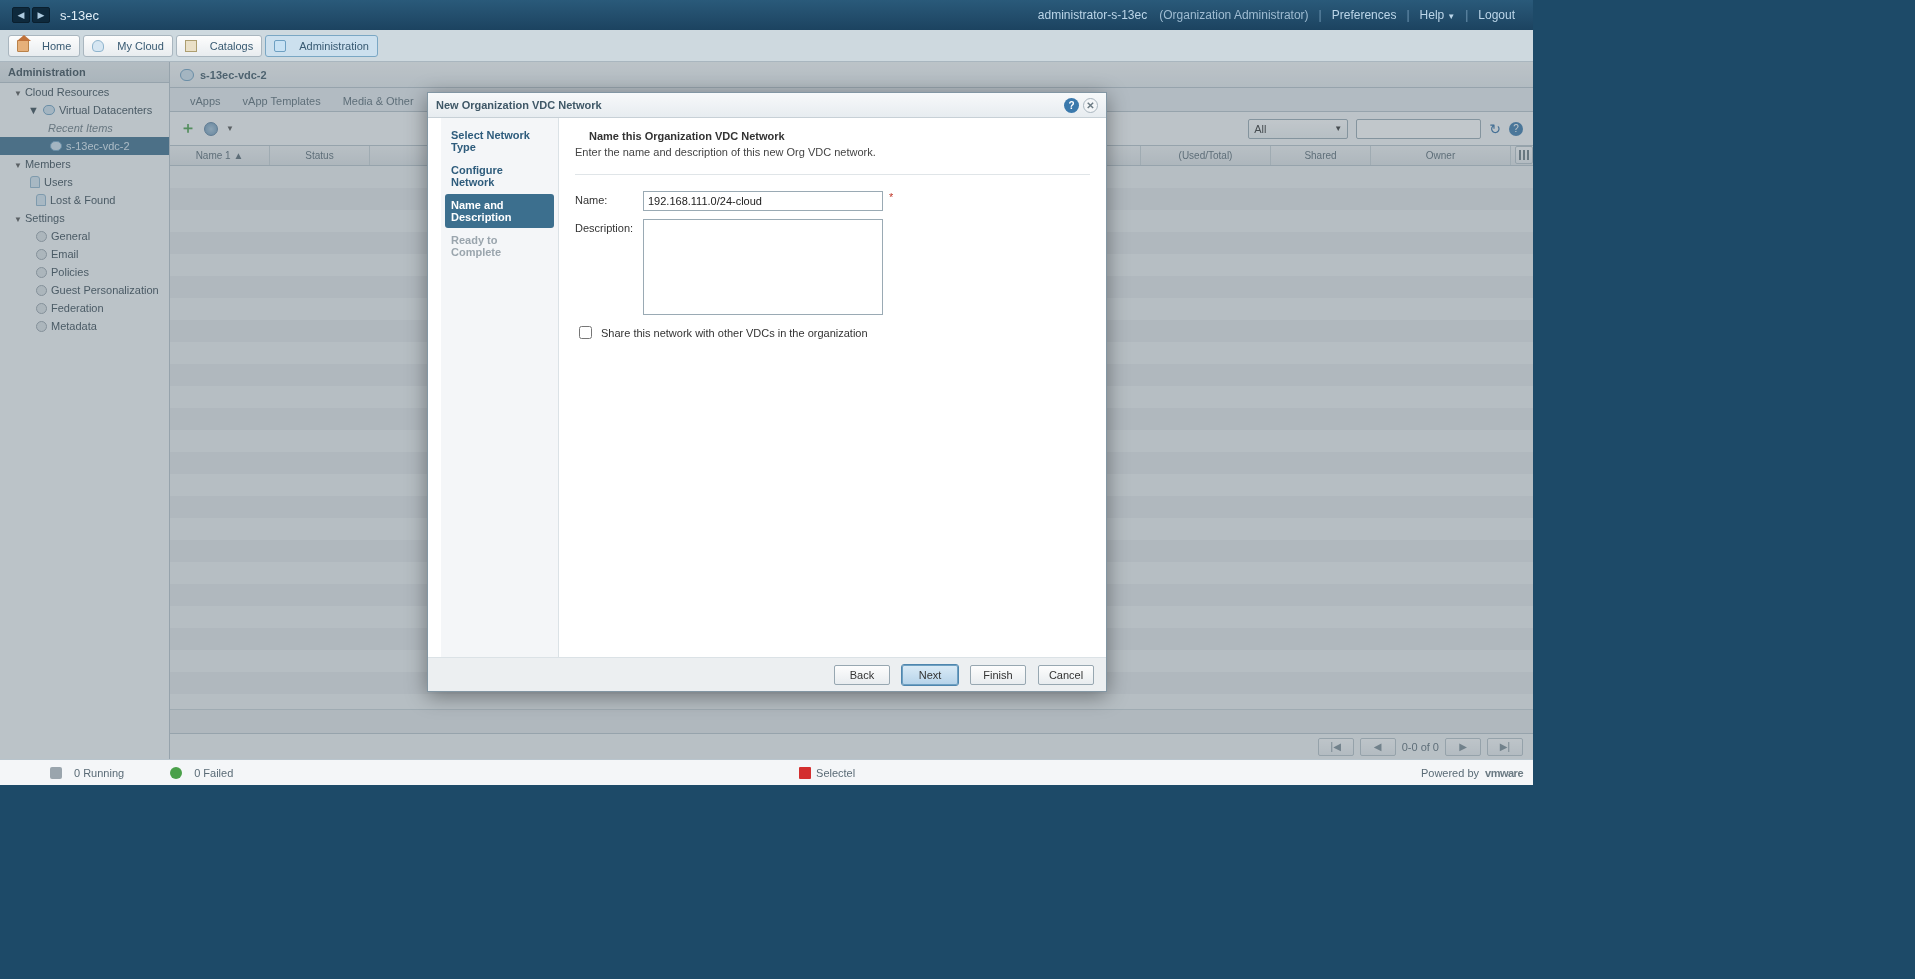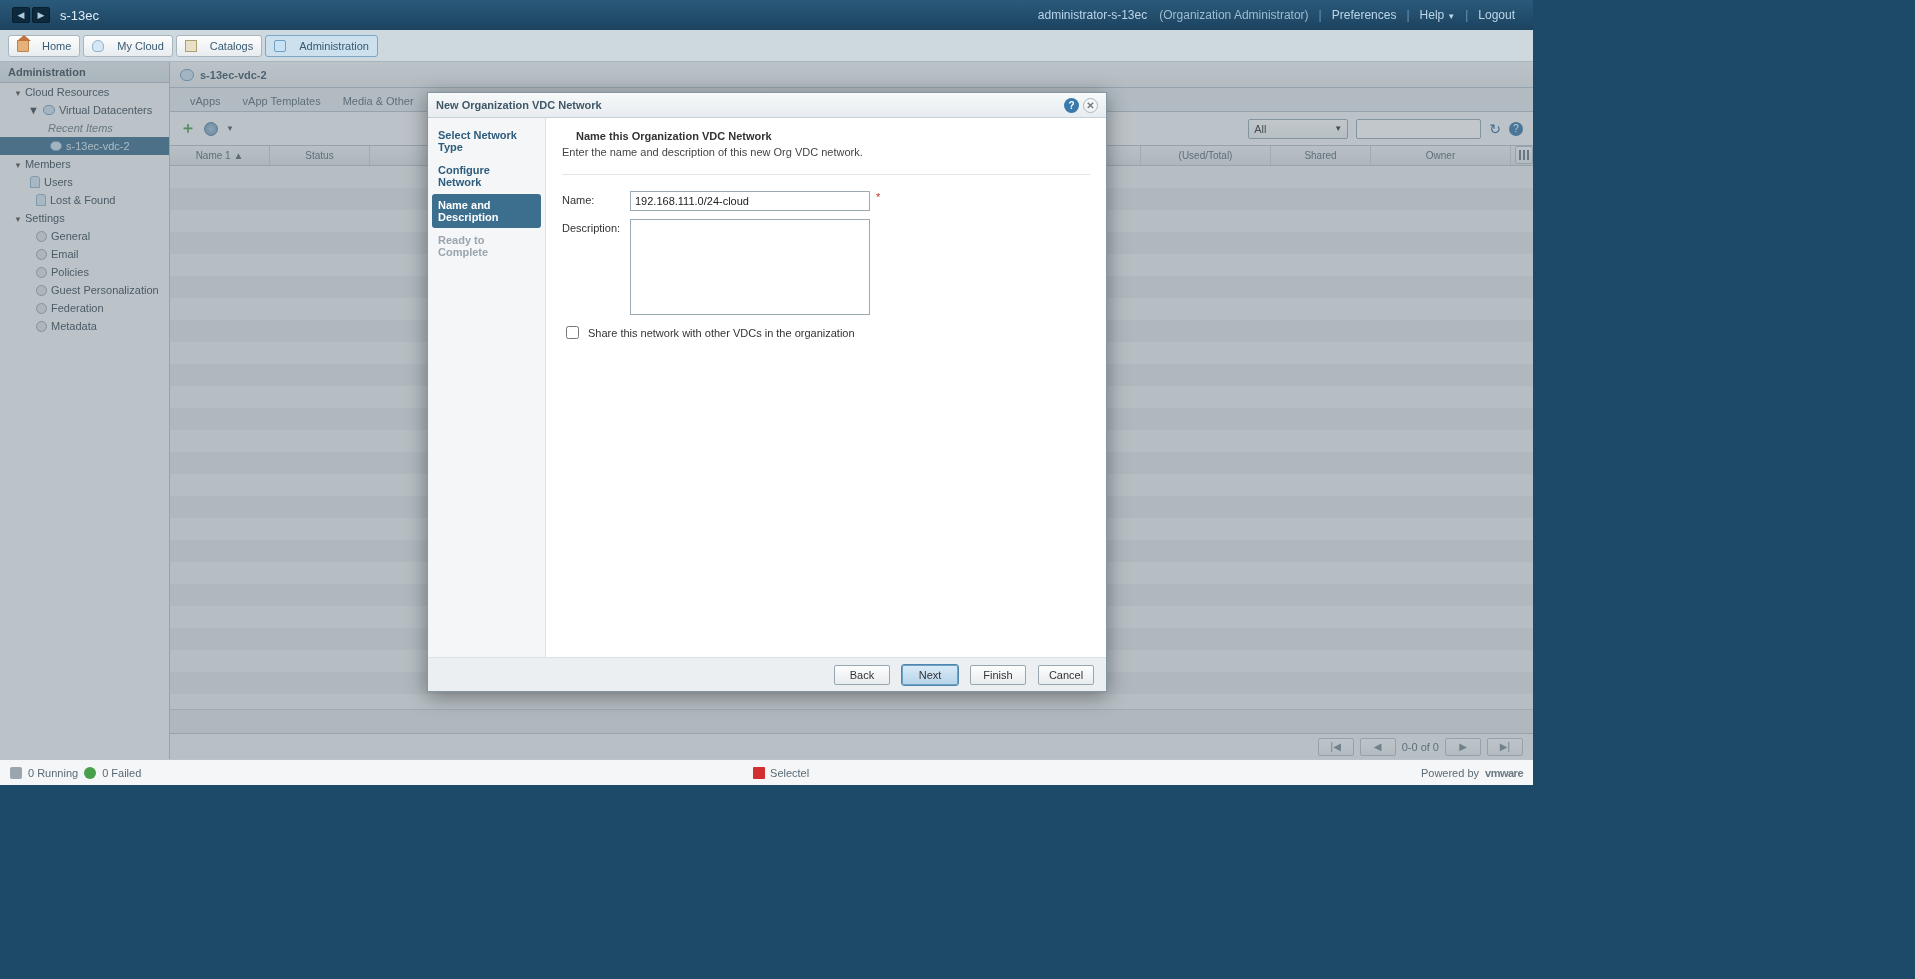--- a/index.html
+++ b/index.html
@@ -63,36 +63,36 @@
   .gridhead { height:20px; background:linear-gradient(#f1f3f5,#dfe4e7); border-bottom:1px solid #b8c4cc; display:flex; color:#5a6b76; font-size:10px; }
   .gh-cell { border-right:1px solid #c7d0d6; padding:0 6px; display:flex; align-items:center; justify-content:center; }
   .gridbody { flex:1; background:repeating-linear-gradient( to bottom, #edf0f2 0, #edf0f2 22px, #e3e7e9 22px, #e3e7e9 44px); position:relative; }
   .gridbottomspace { height:24px; background:#e3e7e9; border-top:1px solid #c7d0d6; }
 
   .pager { height:26px; background:#f1f4f6; border-top:1px solid #b8c4cc; display:flex; align-items:center; justify-content:flex-end; padding:0 10px; gap:6px; color:#5a6b76; }
   .pgbtn { width:36px; height:18px; border:1px solid #b6c2c9; background:linear-gradient(#fafbfc,#e8ecef); border-radius:2px; display:flex; align-items:center; justify-content:center; font-size:10px; color:#7a8a94; }
 
   
   .footer { height:26px; background:#f4f6f8; border-top:1px solid #b8c4cc; display:flex; align-items:center; padding:0 10px; gap:6px; color:#5a6b76; }
-  .footer .stat { display:flex; align-items:center; gap:6px; }
+  .footer .stat { display:flex; align-items:center; gap:12px;margin-left:40px; }
   .dot-green { width:12px;height:12px;border-radius:50%;background:#4aa04a; }
   .dot-gray { width:12px;height:12px;background:#9aa5ad; border-radius:2px; }
   .footer .fspacer { flex:1; }
   .footer .selico { width:12px;height:12px;background:#d32f2f; display:inline-block; margin-right:5px; border-radius:1px; }
   .vmlogo { font-family: Arial; font-weight:bold; letter-spacing:-0.5px; color:#6b7a83; }
 
   
   .mask { position:absolute; top:62px; left:0; right:0; bottom:26px; background:rgba(100,115,125,0.4); z-index:5; }
 
   .modal { position:absolute; z-index:10; top:92px; left:427px; width:680px; height:600px; background:#fff; border:1px solid #8296a3; box-shadow:0 4px 20px rgba(0,0,0,0.4); display:flex; flex-direction:column; }
   .modalhead { height:22px; background:linear-gradient(#f7f9fa,#e7ecf0); border-bottom:1px solid #c7d0d6; display:flex; align-items:center; padding:12px 8px; font-weight:bold; color:#3f5867; }
   .modalhead .mspacer { flex:1; }
   .modalhead .mh-help { width:15px;height:15px;background:#3a79ac;border-radius:50%;color:#fff;display:flex;align-items:center;justify-content:center;font-size:10px; margin-right:4px; }
   .modalhead .mh-close { width:15px;height:15px;border:1px solid #a9b6bf;border-radius:50%;display:flex;align-items:center;justify-content:center;font-size:10px;color:#6b7a83;background:#f4f6f8; }
-  .modalbody { flex:1; display:flex; min-height:0; }
+  .modalbody { flex:1; display:flex; min-height:0;padding-left:13px; }
   .wizside { width:118px; background:#f4f6f8; border-right:1px solid #dbe2e6; padding:6px 4px; }
   .wizstep { font-size:11px; font-weight:bold; color:#2e5c7c; padding:5px 6px; border-radius:3px; margin-bottom:1px; }
   .wizstep.current { background:#3c6f8e; color:#fff; }
   .wizstep.disabled { color:#9aa5ad; }
   .wizmain { flex:1; padding:12px 16px; color:#333; }
   .wizmain .title { font-weight:bold; color:#333; margin-bottom:4px;margin-left:14px; }
   .wizmain .subtitle { color:#444; margin-bottom:16px; }
   .wizmain .line { width:100%; border-bottom:1px solid #e0e5e8; margin-bottom:16px; }
   .fieldrow { display:flex; align-items:flex-start; margin-bottom:8px; }
   .fieldrow label { width:68px; color:#333; padding-top:3px; }

